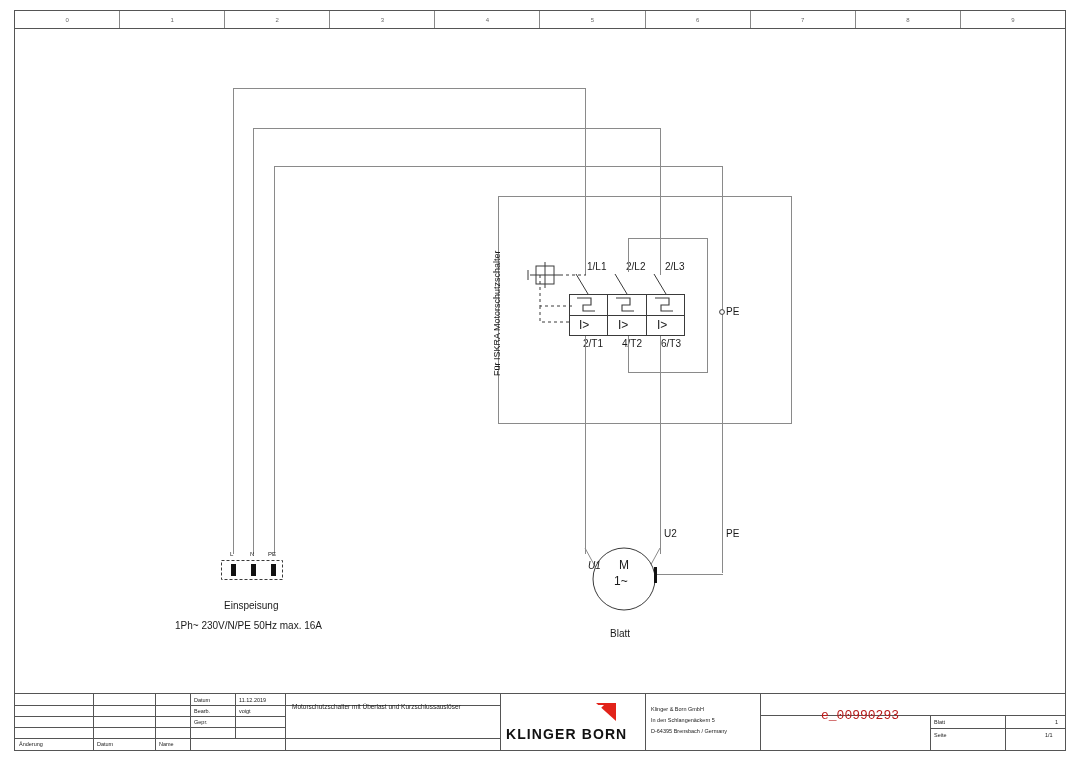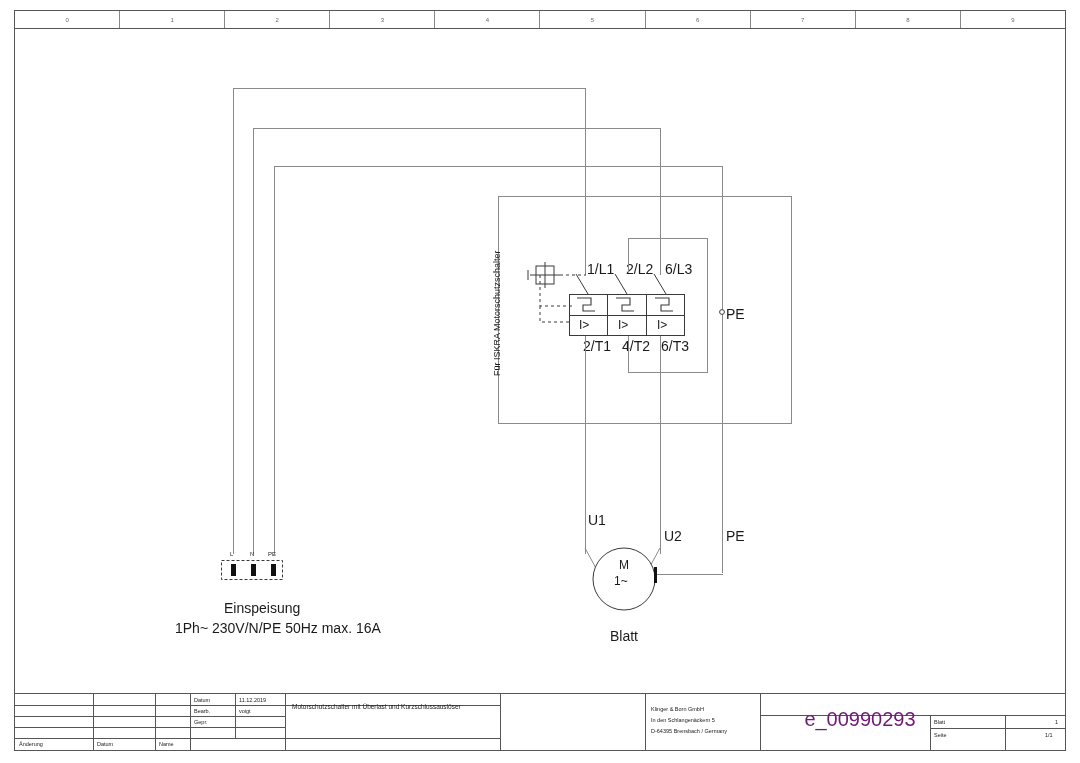--- a/index.html
+++ b/index.html
@@ -11,33 +11,33 @@
   #ruler{left:15px;top:11px;width:1050px;height:18px;display:flex;box-sizing:border-box;border-bottom:1px solid #555;}
   #ruler .cell{flex:1 1 0;border-right:1px solid #888;display:flex;align-items:center;justify-content:center;
     font-size:6px;color:#666;box-sizing:border-box;}
   #ruler .cell:last-child{border-right:none;}
   
   .wire{background:#8a8a8a;}
   .wh{height:1px;}
   .wv{width:1px;}
   .box-thin{border:1px solid #8a8a8a;box-sizing:border-box;}
   .box-dark{border:1px solid #3a3a3a;box-sizing:border-box;}
-  .lbl{font-size:14px;color:#1a1a1a;white-space:nowrap;}
+  .lbl{font-size:10px;color:#1a1a1a;white-space:nowrap;}
   .lbl-sm{font-size:6px;color:#1a1a1a;white-space:nowrap;}
   .lbl-md{font-size:10px;color:#1a1a1a;white-space:nowrap;}
   .rot{transform:rotate(-90deg);transform-origin:0 0;font-size:9px;white-space:nowrap;}
   
   #titleblock{left:15px;top:693px;width:1050px;height:57px;box-sizing:border-box;border-top:1px solid #555;}
   .tb-line{position:absolute;background:#555;}
   .tb-txt{position:absolute;font-size:5.5px;color:#222;white-space:nowrap;}
   #logo-wrap{position:absolute;left:485px;top:0px;width:145px;height:57px;}
   #logo-text{position:absolute;left:6px;top:32px;font-size:14px;font-weight:bold;letter-spacing:1.1px;color:#111;
     font-family:"Liberation Sans",sans-serif;}
   #logo-mark{position:absolute;left:95px;top:8px;width:22px;height:20px;}
-  #docnum{position:absolute;left:745px;top:14px;width:200px;text-align:center;font-size:20px;color:#701a75;}
+  #docnum{position:absolute;left:745px;top:14px;width:200px;text-align:center;font-size:13px;color:#b91c1c;font-family:Liberation Mono, monospace;}
   svg{display:block;overflow:visible;}
 </style>
 </head>
 <body>
 
 <div id="sheet">
 
   <div class="abs box-dark" id="outer-frame"></div>
   <div class="abs" id="ruler">
     <div class="cell">0</div>
@@ -108,21 +108,21 @@
       <line x1="32" y1="13" x2="58" y2="13" stroke-dasharray="3,3"></line>
     </g>
     <g stroke="#3a3a3a" stroke-width="1" fill="none" stroke-dasharray="3,3">
       <path d="M12 13 V44 H44"></path>
       <path d="M12 44 V60 H44"></path>
     </g>
   </svg>
 
   <div class="abs lbl" style="left:587px;top:261px;">1/L1</div>
   <div class="abs lbl" style="left:626px;top:261px;">2/L2</div>
-  <div class="abs lbl" style="left:665px;top:261px;">6/L3</div>
+  <div class="abs lbl" style="left:665px;top:261px;">2/L3</div>
 
   <div class="abs lbl" style="left:583px;top:338px;">2/T1</div>
   <div class="abs lbl" style="left:622px;top:338px;">4/T2</div>
   <div class="abs lbl" style="left:661px;top:338px;text-align:right;">6/T3</div>
 
   <div class="abs wire wv" style="left:628px;top:238px;height:34px;"></div>
   <div class="abs wire wh" style="left:628px;top:238px;width:80px;"></div>
   <div class="abs wire wv" style="left:707px;top:238px;height:134px;"></div>
 
   <div class="abs wire wv" style="left:628px;top:336px;height:36px;"></div>
@@ -163,21 +163,21 @@
     <svg width="64" height="64" viewBox="0 0 64 64">
       <circle cx="32" cy="32" r="31" fill="#ffffff" stroke="#3a3a3a" stroke-width="1"></circle>
     </svg>
   </div>
   <div class="abs" style="left:619px;top:558px;font-size:12px;">M</div>
   <div class="abs" style="left:614px;top:574px;font-size:12px;">1~</div>
 
   <div class="abs" style="left:654px;top:567px;width:3px;height:16px;background:#111;"></div>
   <div class="abs wire wh" style="left:657px;top:574px;width:66px;"></div>
 
-  <div class="abs lbl" style="left:588px;top:512px;">U1</div>
+  <div class="abs lbl" style="left:588px;top:560px;font-style:italic;">U1</div>
   <div class="abs lbl" style="left:664px;top:528px;">U2</div>
   <div class="abs lbl" style="left:726px;top:528px;">PE</div>
 
   <div class="abs lbl" style="left:610px;top:628px;">Blatt</div>
 
   <div class="abs" id="titleblock">
 
     <div class="tb-line" style="left:0;top:11px;width:270px;height:1px;"></div>
     <div class="tb-line" style="left:0;top:22px;width:270px;height:1px;"></div>
     <div class="tb-line" style="left:0;top:33px;width:270px;height:1px;"></div>
@@ -204,20 +204,27 @@
 
     <div class="tb-txt" style="left:179px;top:3px;">Datum</div>
     <div class="tb-txt" style="left:224px;top:3px;">11.12.2019</div>
     <div class="tb-txt" style="left:179px;top:14px;">Bearb.</div>
     <div class="tb-txt" style="left:224px;top:14px;">voigt</div>
     <div class="tb-txt" style="left:179px;top:25px;">Gepr.</div>
     <div class="tb-txt" style="left:224px;top:25px;"></div>
 
     <div class="tb-txt" style="left:277px;top:9px;font-size:6.5px;">Motorschutzschalter mit Überlast und Kurzschlussauslöser</div>
 
+    <div id="logo-wrap">
+      <div id="logo-text">KLINGER BORN</div>
+      <svg id="logo-mark" viewBox="0 0 22 20">
+        <path d="M1 1 L21 1 L21 19 Z" fill="#e2231a"></path>
+        <path d="M3 3 L9 3 L3 9 Z" fill="#ffffff"></path>
+      </svg>
+    </div>
     <div class="tb-txt" style="left:636px;top:12px;">Klinger &amp; Born GmbH</div>
     <div class="tb-txt" style="left:636px;top:23px;">In den Schlangenäckern 5</div>
     <div class="tb-txt" style="left:636px;top:34px;">D-64395 Brensbach / Germany</div>
 
     <div id="docnum">e_00990293</div>
 
     <div class="tb-txt" style="left:919px;top:25px;">Blatt</div>
     <div class="tb-txt" style="left:1040px;top:25px;">1</div>
     <div class="tb-txt" style="left:919px;top:38px;">Seite</div>
     <div class="tb-txt" style="left:1030px;top:38px;">1/1</div>

